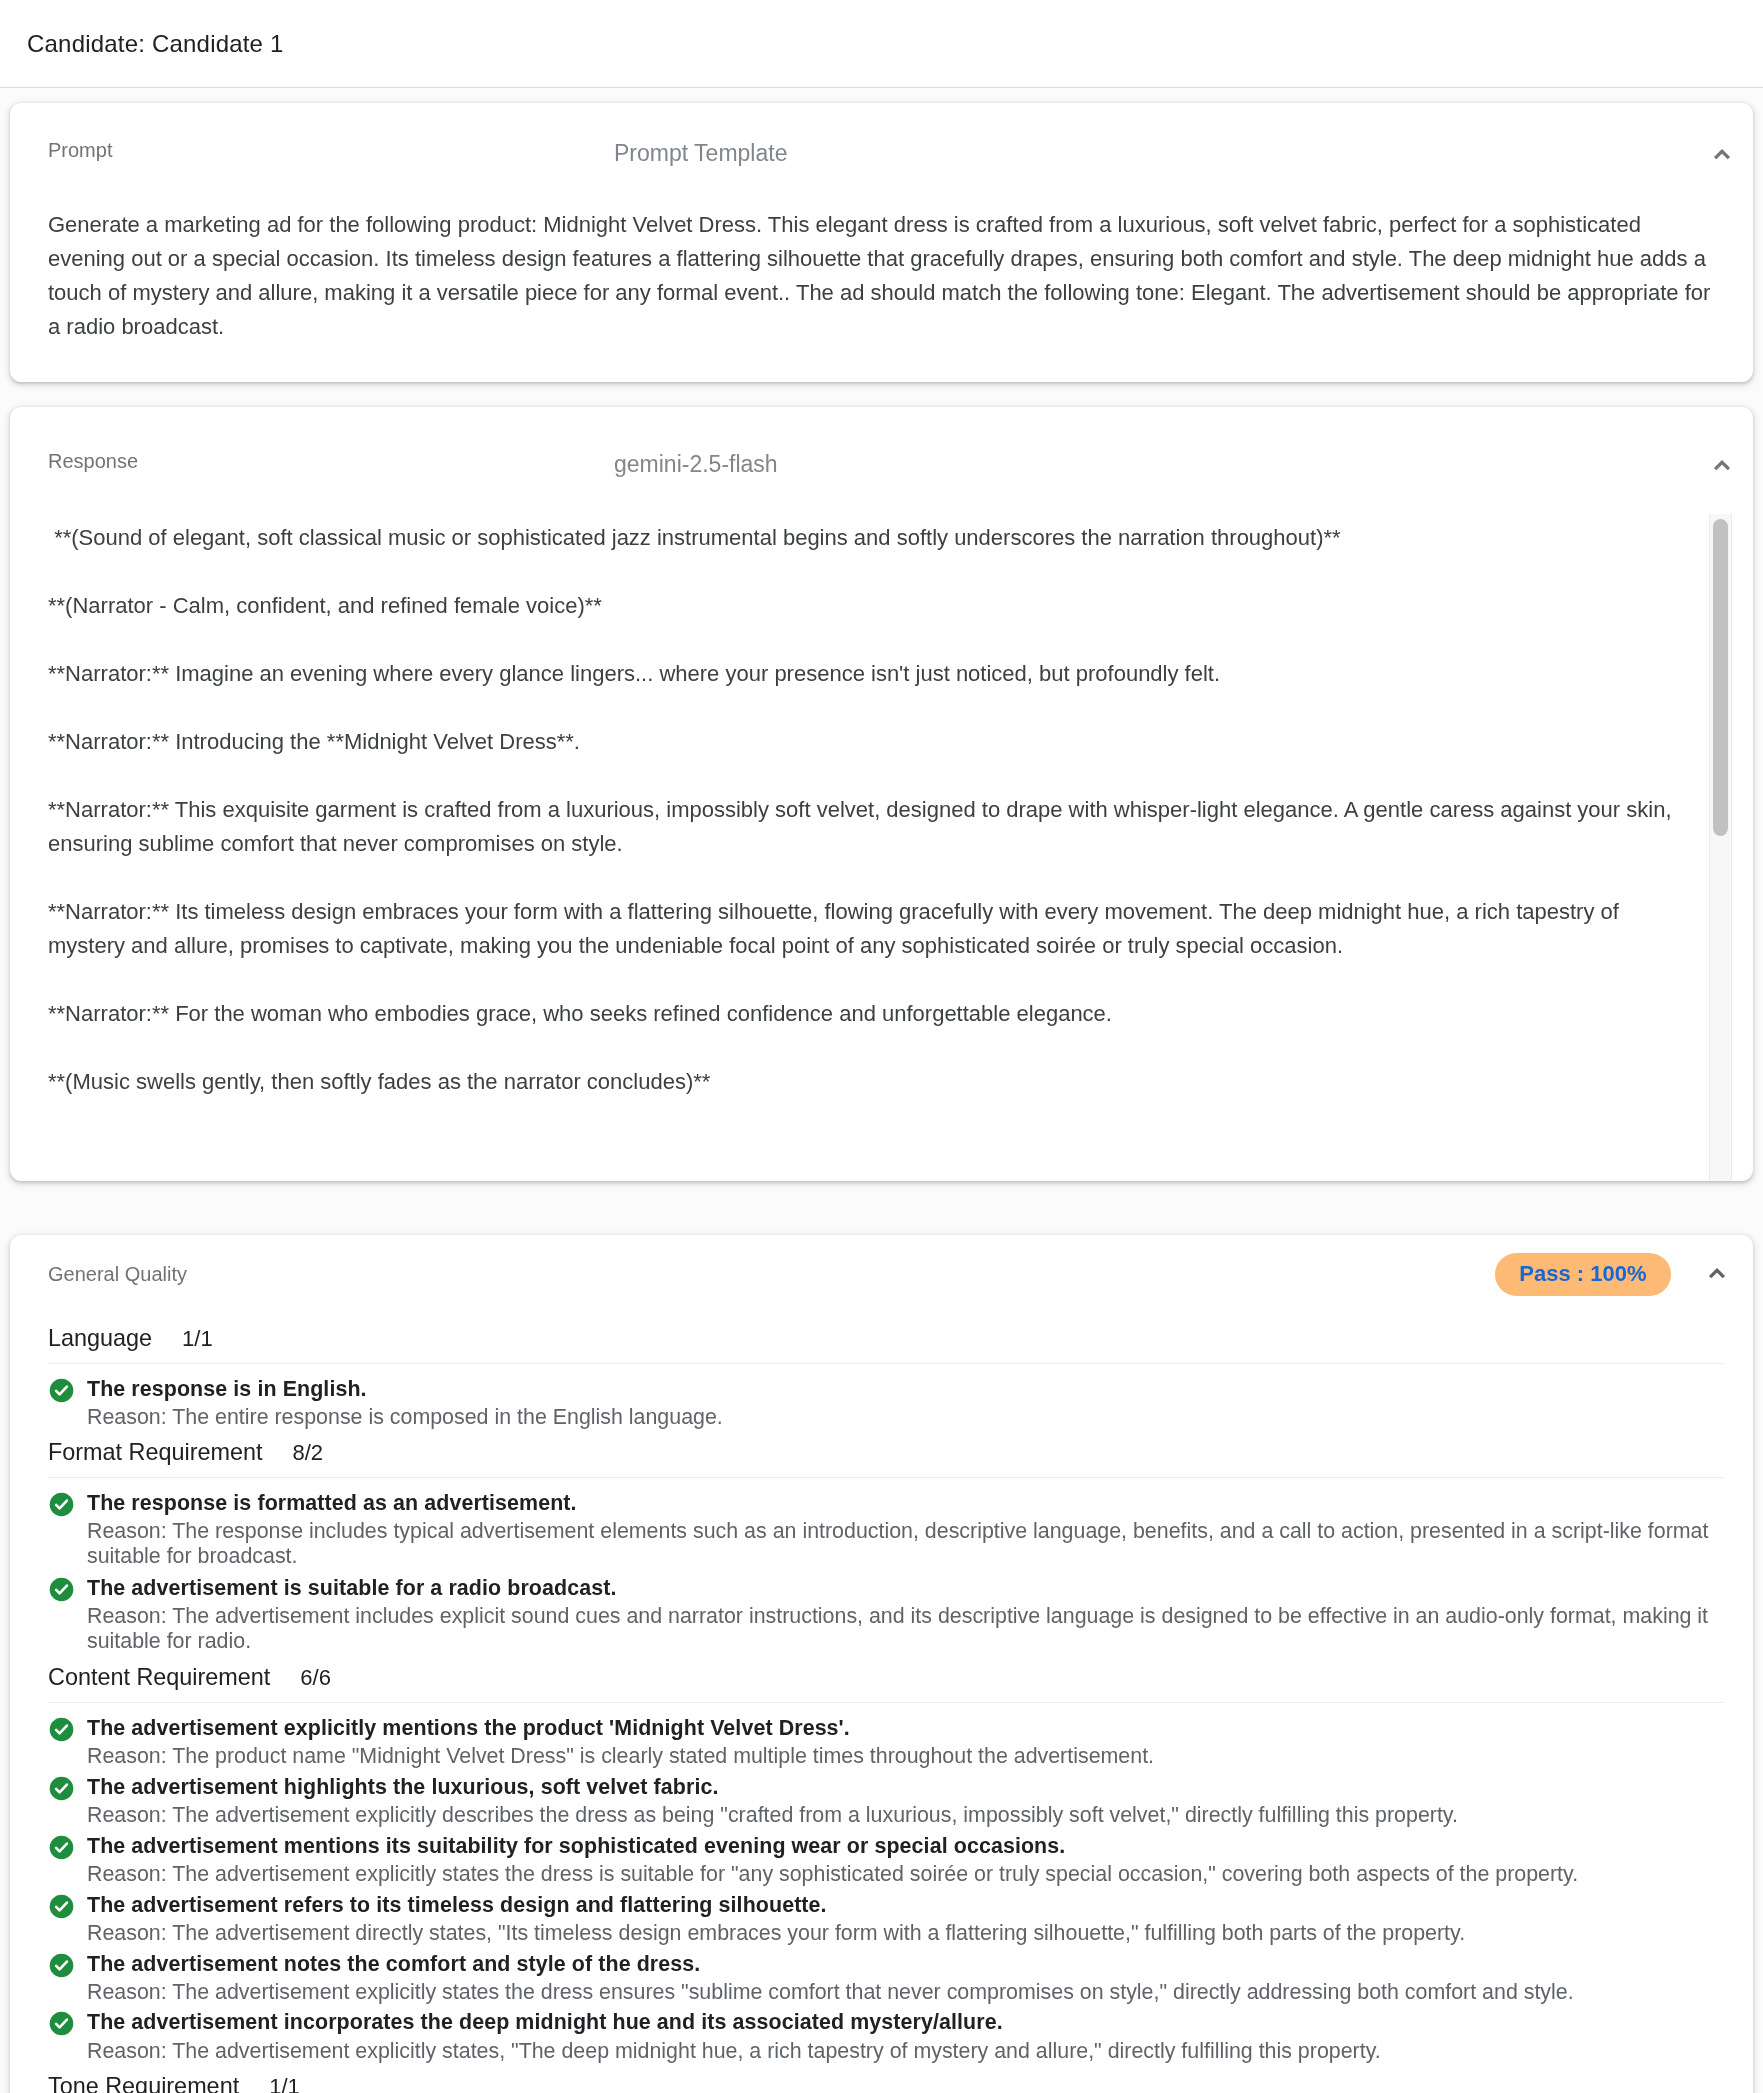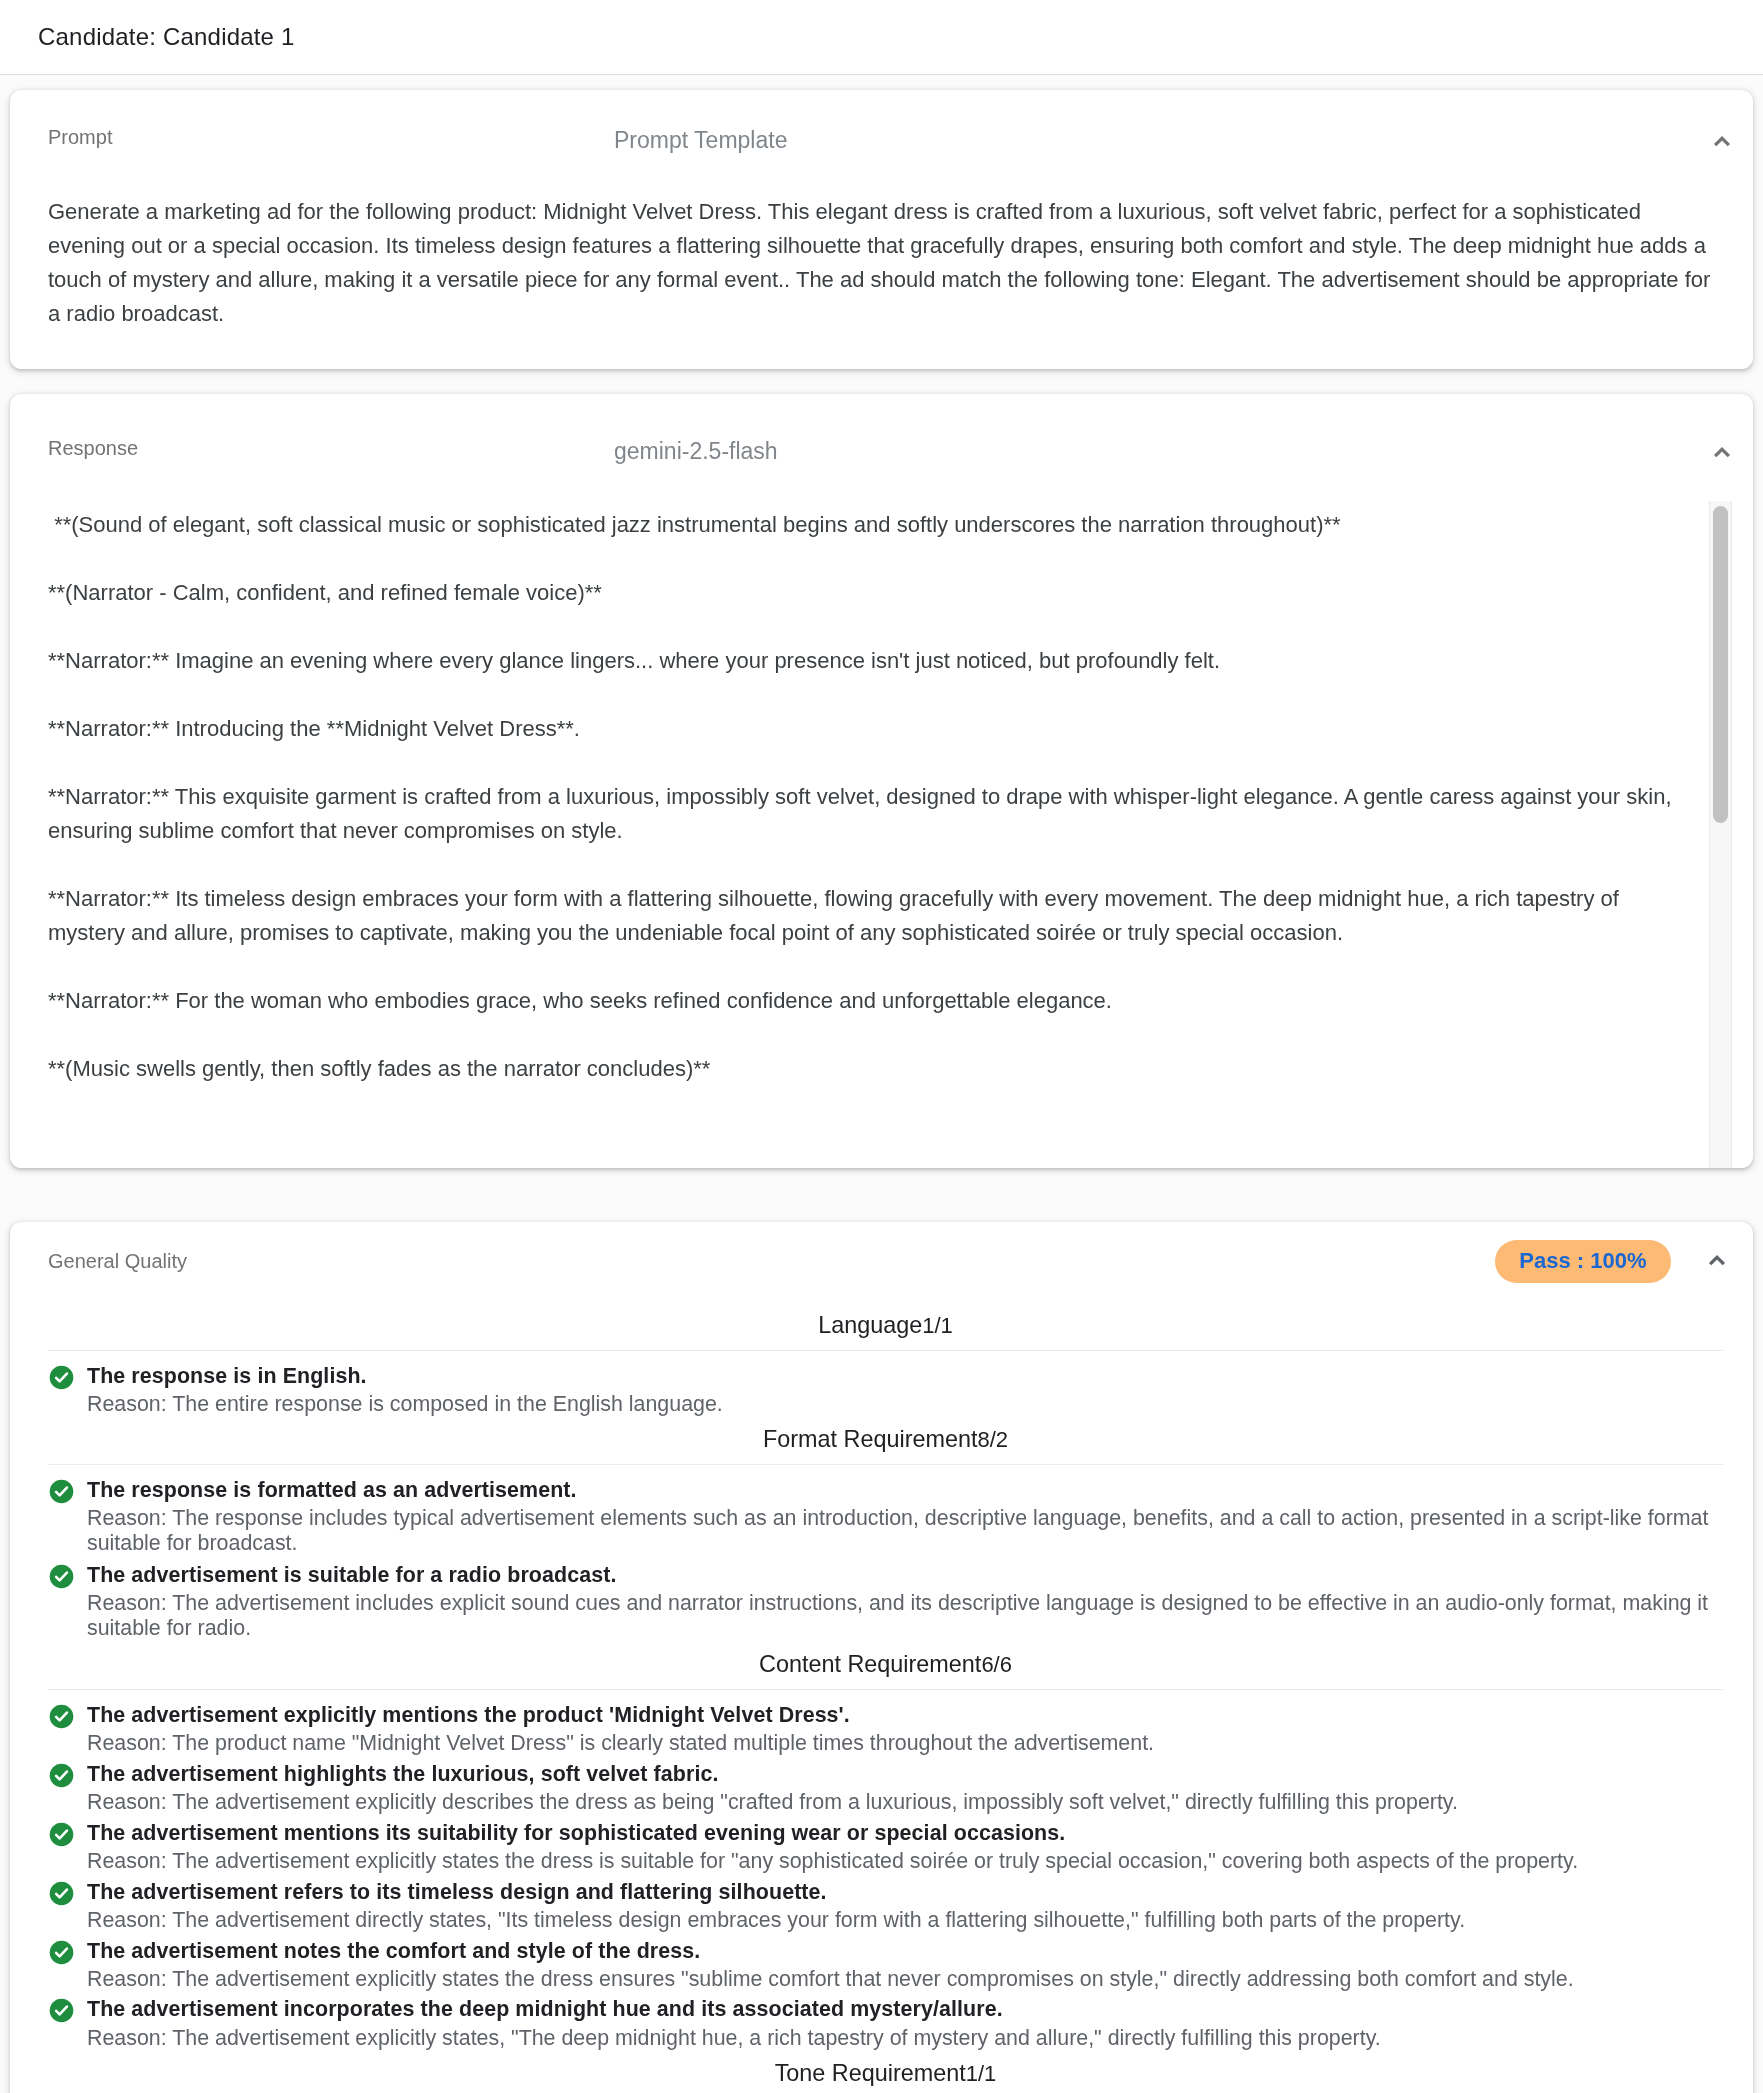--- a/index.html
+++ b/index.html
@@ -2,22 +2,22 @@
 <html style="font-size:13px"><head>
 <meta charset="utf-8">
 <style>
   * { margin:0; padding:0; box-sizing:border-box; }
   html,body { width:1763px; height:2094px; overflow:hidden; }
   body {
     font-family:"Liberation Sans","DejaVu Sans",sans-serif;
     background:#fbfbfb; color:#202124;
   }
   .topbar {
-    height:75px; background:#fff; border-bottom:1.6px solid #dadce0;
-    display:flex; align-items:center; padding-left:38px;
+    height:88px; background:#fff; border-bottom:1.6px solid #dadce0;
+    display:flex; align-items:center; padding-left:27px;
   }
   .topbar h1 { font-size:24px; font-weight:400; color:#202124; letter-spacing:0.2px; }
 
   .main { padding:0 10px; }
 
   .card {
     background:#fff; border-radius:11.5px;
     box-shadow:0 1.6px 3.3px rgba(60,64,67,.22), 0 1.6px 6.6px 1.6px rgba(60,64,67,.11);
     position:relative;
   }
@@ -52,21 +52,21 @@
   .q-head { display:flex; align-items:center; height:46px; position:relative; }
   .q-head .card-label { flex:1; }
   .badge {
     background:#fdba74; color:#1967d2; font-size:22px; font-weight:700;
     padding:8.2px 24px 9px; border-radius:22px; margin-right:28px; white-space:nowrap;
   }
   .q-head .chevron-btn { position:static; margin-right:-11.5px; }
 
   .sec { margin-top:10px; }
   .sec.first { margin-top:28px; }
-  .sec-head { display:flex; justify-content:center; align-items:baseline; }
+  .sec-head { display:flex; justify-content:flex-start; align-items:baseline;gap:30px; }
   .sec-title { font-size:23.4px; font-weight:400; color:#202124; }
   .sec-score { font-size:22px; color:#202124; }
   .divider { border-top:1.6px solid #e8eaed; margin-top:10.7px; }
 
   .item { display:flex; margin-top:13px; }
   .item + .item { margin-top:6.6px; }
   .item-icon { flex:0 0 39px; padding-top:0; }
   .item-icon svg { width:27px; height:27px; display:block; }
   .item-body { flex:1; }
   .item-title { font-size:21.4px; font-weight:600; color:#202124; line-height:25px; letter-spacing:0.1px; }

